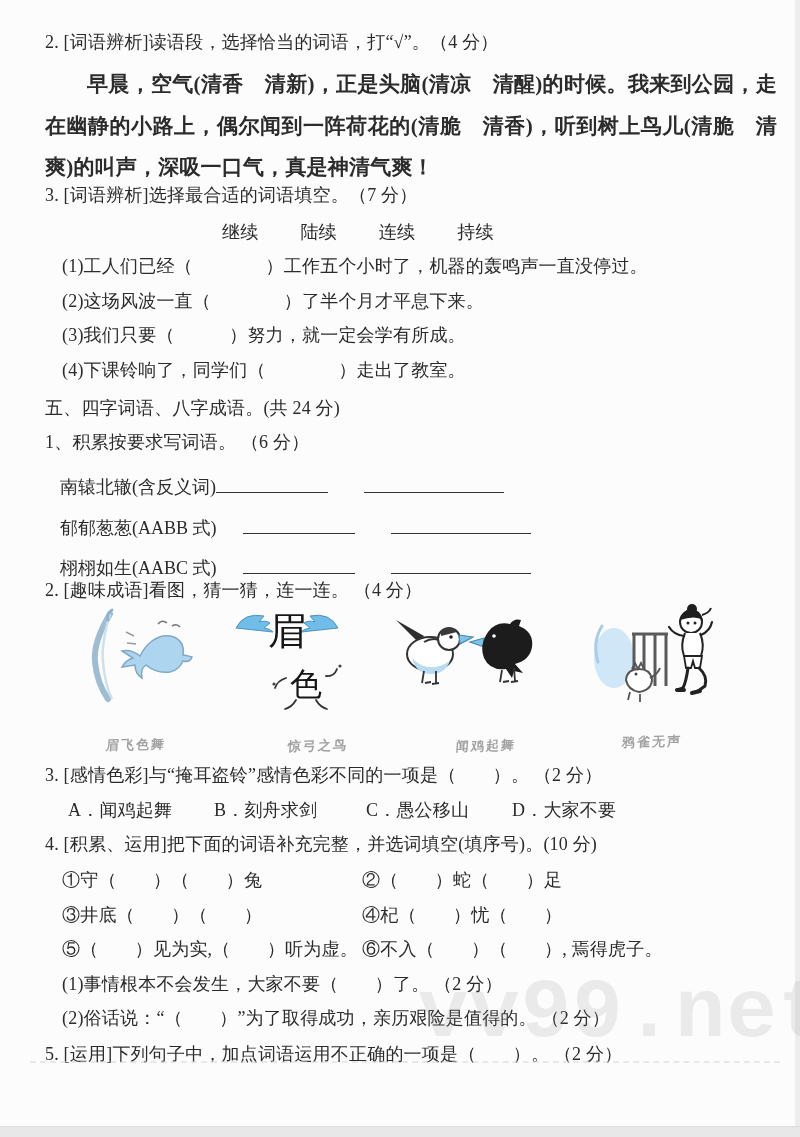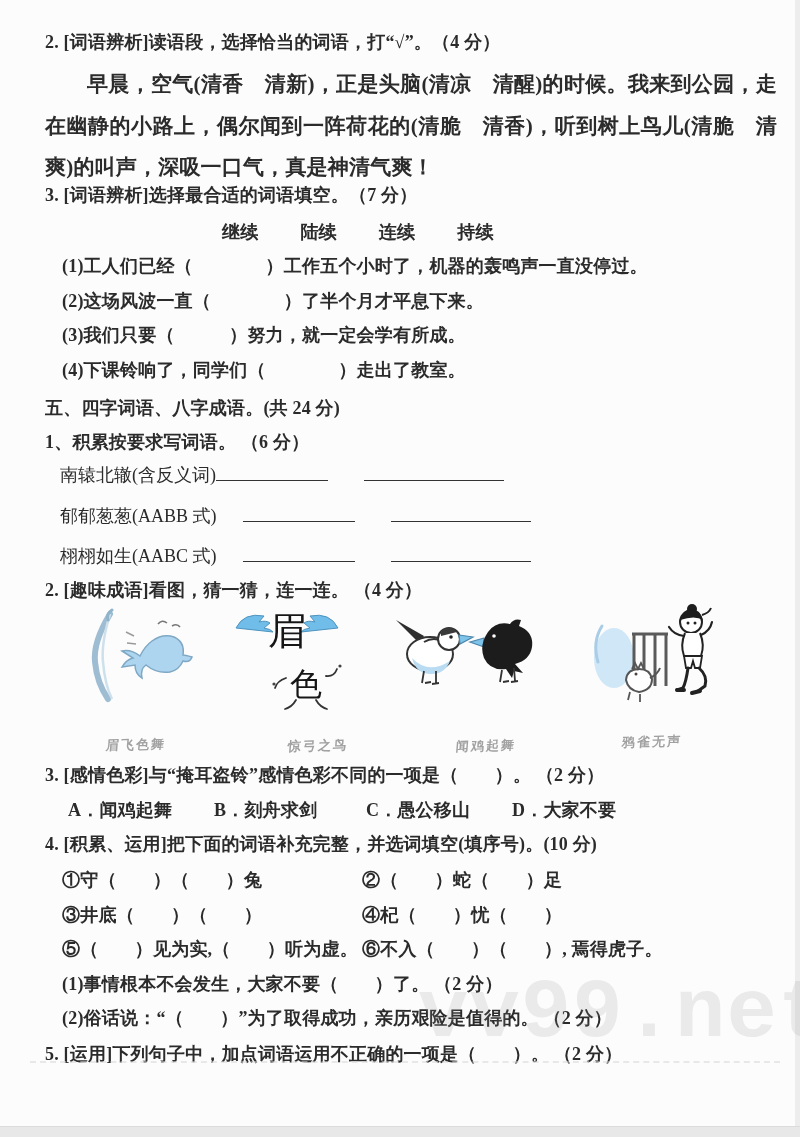--- a/index.html
+++ b/index.html
@@ -2,30 +2,30 @@
 <html><head>
 <meta charset="utf-8">
 <style>
   html,body{margin:0;padding:0;}
   body{
     width:800px;height:1137px;position:relative;overflow:hidden;
     background:#fcfcfc;
     font-family:"Liberation Serif","DejaVu Serif",serif;
     color:#2b2b2b;
   }
-  .line{position:absolute;white-space:nowrap;font-size:18px;letter-spacing:.2px;font-weight:bold;}
+  .line{position:absolute;white-space:nowrap;font-size:18px;letter-spacing:.2px;}
   .para{
     position:absolute;left:45px;top:64px;width:732px;
     font-size:21px;line-height:41.5px;text-indent:2em;text-align:justify;
     letter-spacing:.2px;
     font-weight:bold;
   }
   .bank span{margin-right:42px;}
   .bank span:last-child{margin-right:12px;}
-  .wrow{position:absolute;left:60px;font-size:18px;white-space:nowrap;}
+  .wrow{position:absolute;left:60px;font-size:18px;white-space:nowrap;margin-top:12px;}
   .uline{display:inline-block;width:112px;height:15px;border-bottom:1.6px solid #333;vertical-align:baseline;}
   .uline.w2{width:140px;margin-left:36px;}
   .uline.pad{margin-left:26px;}
   .img-row{position:absolute;left:60px;top:600px;width:700px;height:138px;}
   .pic{position:absolute;top:0;}
   .pic-label{
     position:absolute;font-size:13px;font-weight:600;color:#8b8b8b;opacity:.8;
     transform:skewX(-6deg) rotate(-1.5deg);letter-spacing:2px;white-space:nowrap;
   }
   .watermark{

